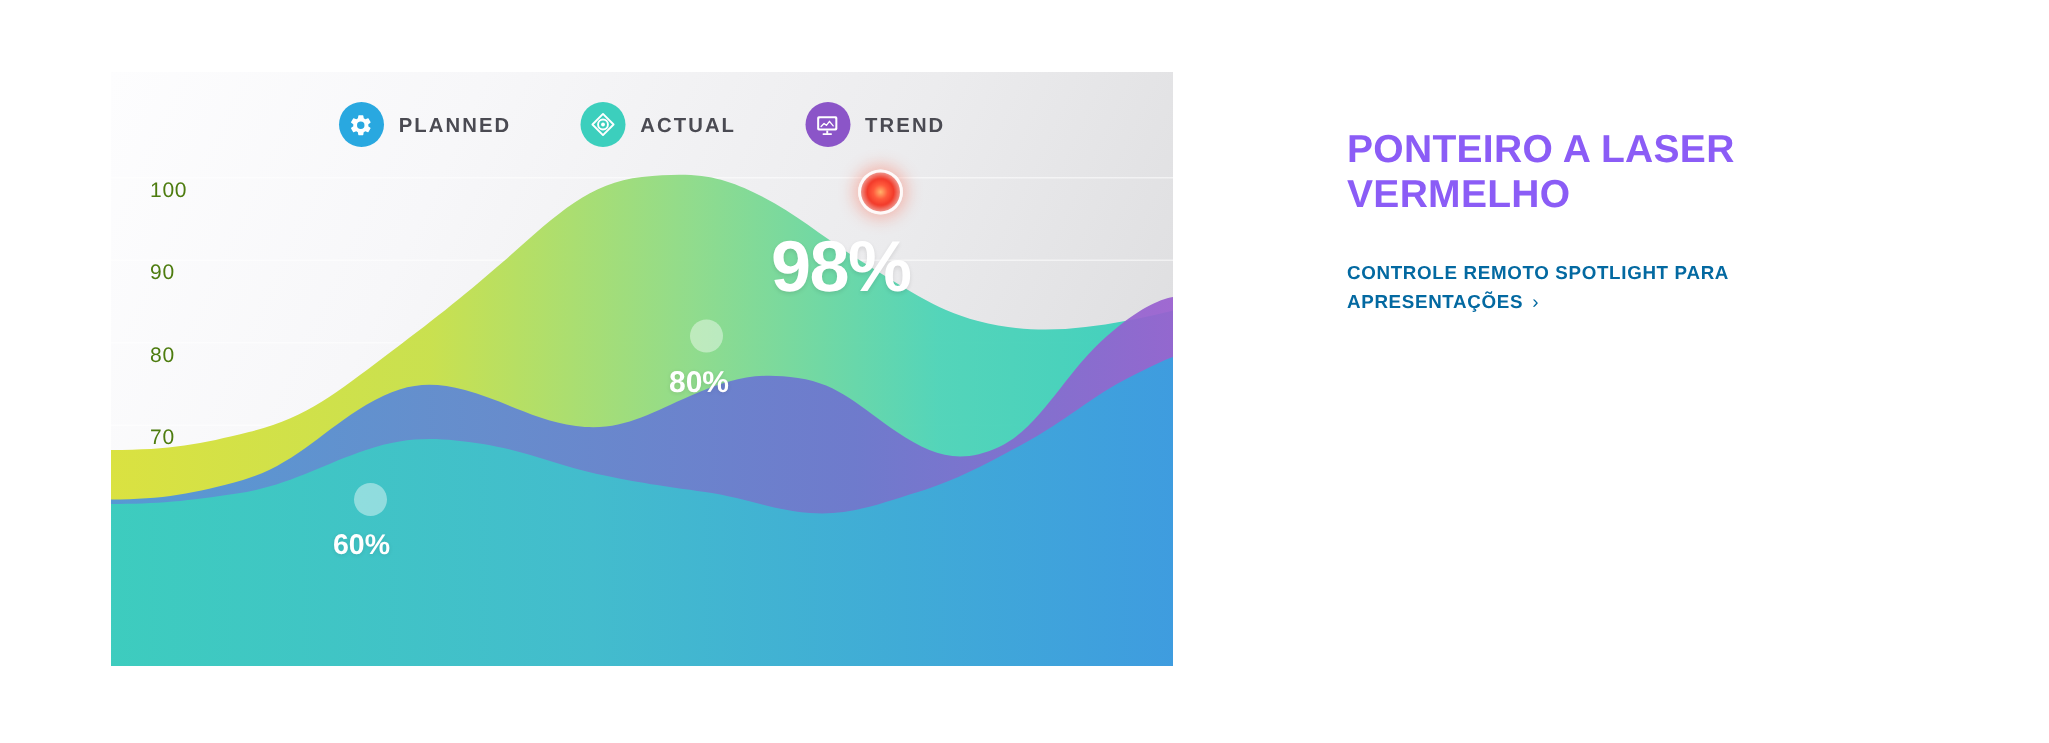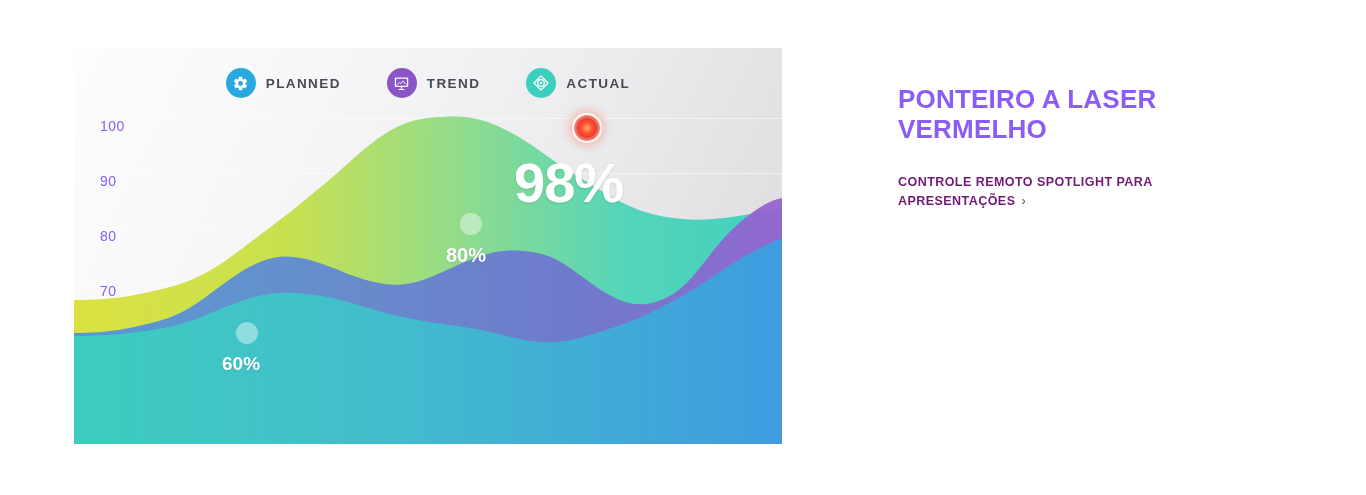--- a/index.html
+++ b/index.html
@@ -27,21 +27,21 @@
 
   
   .grid-row {
     position: absolute; left: 0; width: 100%;
     border-top: 1px solid rgba(255,255,255,0.55);
   }
   .y-label {
     position: absolute;
     left: 26px;
     font-size: 14px;
-    color: #8b5cf6;
+    color: #4d7c0f;
     letter-spacing: 0.5px;
     font-family: "Liberation Sans", sans-serif;
   }
   .y-label.on-fill { color: rgba(255,255,255,0.82); }
 
   
   .legend {
     position: absolute;
     top: 20px; left: 0; width: 100%;
     display: flex;
@@ -111,21 +111,21 @@
     margin: 0 0 22px 0;
     font-family: "Liberation Sans", sans-serif;
   }
   .info-para sup { font-size: 10px; font-weight:bold; color:#8c8c92; }
   .info-link {
     display: inline-block;
     font-size: 12.5px;
     font-weight: bold;
     letter-spacing: 0.45px;
     line-height: 1.55;
-    color: #701a75;
+    color: #0369a1;
     text-decoration: none;
     margin-top: 6px;
     cursor: pointer;
     font-family: "Liberation Sans", sans-serif;
   }
   .chev { font-weight: normal; padding-left: 6px; }
 </style>
 </head>
 <body>
 
@@ -211,57 +211,57 @@
       <div class="legend-item">
         <span class="legend-badge" style="background:#29a8e0;">
           <svg width="17" height="17" viewBox="0 0 24 24" fill="#ffffff" aria-hidden="true">
             <path d="M19.1 12.9c.04-.3.06-.6.06-.9s-.02-.6-.06-.9l2-1.56a.49.49 0 0 0 .12-.61l-1.9-3.28a.48.48 0 0 0-.58-.21l-2.36.95a7.3 7.3 0 0 0-1.56-.9l-.36-2.5a.47.47 0 0 0-.47-.4h-3.8a.47.47 0 0 0-.47.4l-.36 2.5c-.56.23-1.08.53-1.56.9l-2.36-.95a.48.48 0 0 0-.58.21L2.9 8.93a.48.48 0 0 0 .12.61l2 1.56c-.04.3-.06.6-.06.9s.02.6.06.9l-2 1.56a.49.49 0 0 0-.12.61l1.9 3.28c.12.21.37.29.58.21l2.36-.95c.48.37 1 .67 1.56.9l.36 2.5c.03.23.23.4.47.4h3.8c.24 0 .44-.17.47-.4l.36-2.5c.56-.23 1.08-.53 1.56-.9l2.36.95c.21.08.46 0 .58-.21l1.9-3.28a.49.49 0 0 0-.12-.61l-2-1.56ZM12 15.5A3.5 3.5 0 1 1 15.5 12 3.5 3.5 0 0 1 12 15.5Z"></path>
           </svg>
         </span>
         <span class="legend-label">PLANNED</span>
       </div>
 
       <div class="legend-item">
+        <span class="legend-badge" style="background:#3ccfbd;">
+          <svg width="18" height="18" viewBox="0 0 24 24" aria-hidden="true">
+            <path d="M12 2.6 L21.4 12 L12 21.4 L2.6 12 Z" fill="none" stroke="#ffffff" stroke-width="1.7" stroke-linejoin="round"></path>
+            <circle cx="12" cy="12" r="4.4" fill="none" stroke="#ffffff" stroke-width="1.7"></circle>
+            <circle cx="12" cy="12" r="1.7" fill="#ffffff"></circle>
+          </svg>
+        </span>
+        <span class="legend-label">ACTUAL</span>
+      </div>
+
+      <div class="legend-item">
         <span class="legend-badge" style="background:#8b55c8;">
           <svg width="17" height="17" viewBox="0 0 24 24" aria-hidden="true">
             <rect x="2.5" y="3.5" width="19" height="13.5" rx="1.6" fill="#ffffff"></rect>
             <rect x="4.4" y="5.4" width="15.2" height="9.7" rx="0.7" fill="#8b55c8"></rect>
             <path d="M6.2 13.2 L9 10.3 L11.2 12.1 L14.1 8.3 L17.6 12.6" fill="none" stroke="#ffffff" stroke-width="1.25" stroke-linecap="round" stroke-linejoin="round"></path>
             <rect x="11.1" y="17" width="1.8" height="3" fill="#ffffff"></rect>
             <rect x="7.6" y="19.6" width="8.8" height="1.5" rx="0.7" fill="#ffffff"></rect>
           </svg>
         </span>
         <span class="legend-label">TREND</span>
       </div>
-
-      <div class="legend-item">
-        <span class="legend-badge" style="background:#3ccfbd;">
-          <svg width="18" height="18" viewBox="0 0 24 24" aria-hidden="true">
-            <path d="M12 2.6 L21.4 12 L12 21.4 L2.6 12 Z" fill="none" stroke="#ffffff" stroke-width="1.7" stroke-linejoin="round"></path>
-            <circle cx="12" cy="12" r="4.4" fill="none" stroke="#ffffff" stroke-width="1.7"></circle>
-            <circle cx="12" cy="12" r="1.7" fill="#ffffff"></circle>
-          </svg>
-        </span>
-        <span class="legend-label">ACTUAL</span>
-      </div>
     </div>
 
     <div class="callout" style="left:148px; top:274px;">
       <span class="dot-plain" style="left:14px; top:0;"></span>
       <span class="callout-value" style="position:absolute; left:0; top:32px; font-size:19px;">60%</span>
     </div>
 
     <div class="callout" style="left:372px; top:165px;">
       <span class="dot-plain" style="left:14px; top:0;"></span>
       <span class="callout-value" style="position:absolute; left:0; top:32px; font-size:20px;">80%</span>
     </div>
 
     <div class="callout" style="left:440px; top:65px;">
       <span class="dot-laser" style="left:58px; top:0;"></span>
-      <span class="callout-value" style="position:absolute; left:0; top:42px; font-size:56px; letter-spacing:-1px;">98%</span>
+      <span class="callout-value" style="position:absolute; left:0; top:42px; font-size:48px; letter-spacing:-1px;">98%</span>
     </div>
   </div>
 
   <div class="info">
     <h1 class="info-title">PONTEIRO A LASER VERMELHO</h1>
 
 
 
     <a class="info-link"><span>CONTROLE REMOTO SPOTLIGHT PARA APRESENTAÇÕES</span><span class="chev">›</span></a>
   </div>

